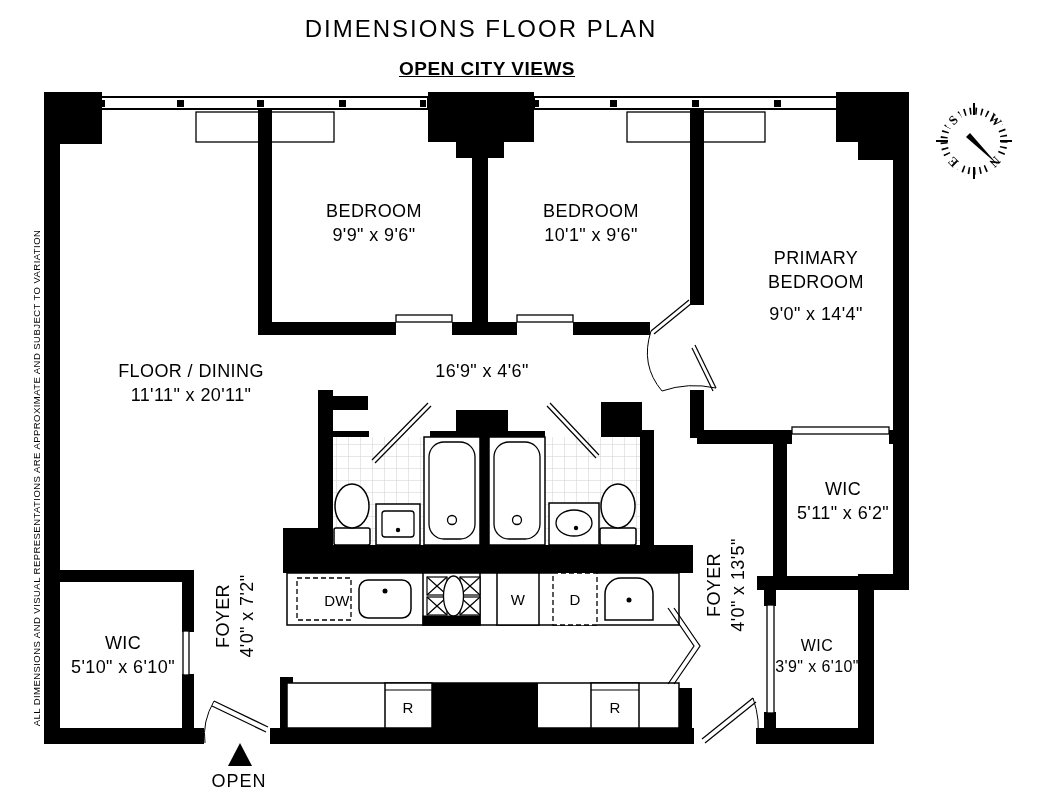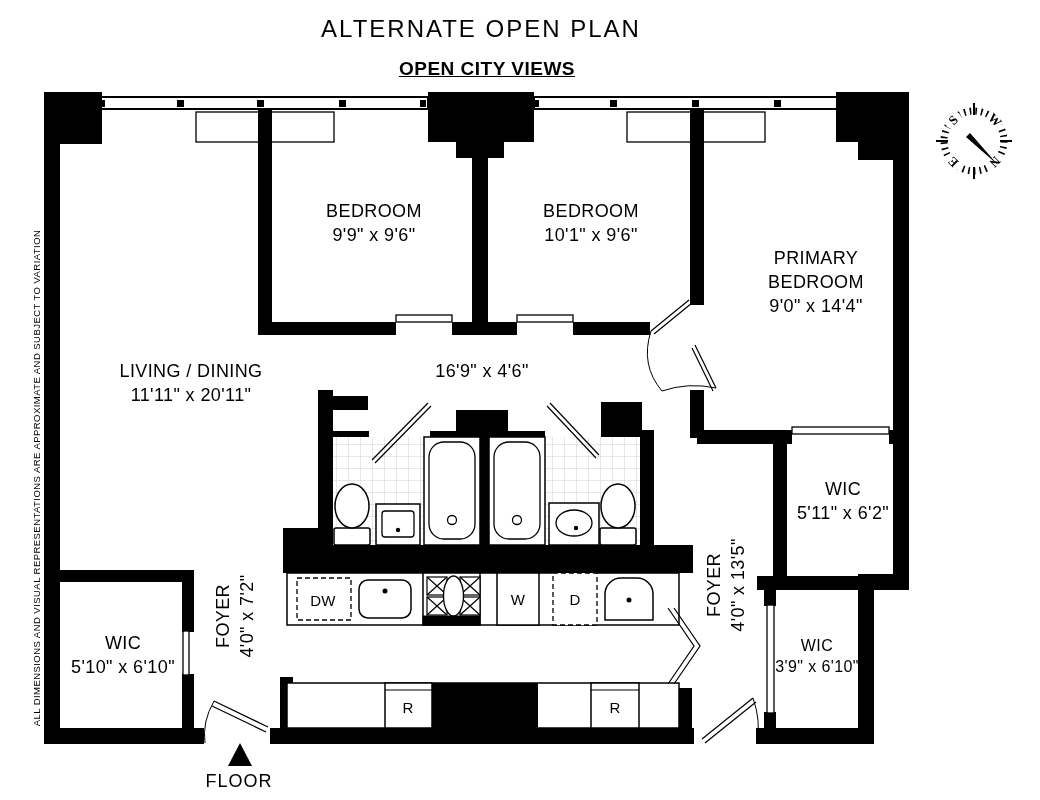--- a/index.html
+++ b/index.html
@@ -6,21 +6,21 @@
   .canvas{position:relative;width:1040px;height:800px;background:#fff;overflow:hidden;
           font-family:"Liberation Sans",sans-serif;color:#000;}
   .plan{position:absolute;left:0;top:0;}
   .title{position:absolute;left:481px;top:29px;transform:translate(-50%,-50%);
          font-size:24px;letter-spacing:2px;white-space:nowrap;}
   .subtitle{position:absolute;left:487px;top:69px;transform:translate(-50%,-50%);
          font-size:19px;font-weight:700;letter-spacing:.5px;white-space:nowrap;text-decoration:underline;}
   .lbl{position:absolute;transform:translate(-50%,-50%);text-align:center;
        font-size:18px;letter-spacing:.4px;line-height:1.32;white-space:nowrap;}
   .vert{transform:translate(-50%,-50%) rotate(-90deg);}
-  .wrap{white-space:normal;width:126px;margin:0 auto;}
+  .wrap{white-space:normal;width:126px;margin:8px auto;}
   .app{position:absolute;transform:translate(-50%,-50%);font-size:15px;letter-spacing:.3px;}
   .entry-lbl{position:absolute;left:239px;top:781px;transform:translate(-50%,-50%);
        font-size:18px;letter-spacing:1px;}
   .disclaimer{position:absolute;left:36px;top:478px;transform:translate(-50%,-50%) rotate(-90deg);
        font-size:9.5px;letter-spacing:.45px;white-space:nowrap;}
   .ctext{font-family:"Liberation Serif",serif;font-weight:700;font-size:13px;
        text-anchor:middle;dominant-baseline:central;}
 </style>
 </head>
 <body>
@@ -233,38 +233,38 @@
     <circle cx="-21" cy="21" r="9" fill="#fff"></circle>
     <circle cx="21" cy="21" r="9" fill="#fff"></circle>
     <text class="ctext" transform="translate(-21,-21) rotate(-45)">S</text>
     <text class="ctext" transform="translate(21,-21) rotate(45)">W</text>
     <text class="ctext" transform="translate(-21,21) rotate(-135)">E</text>
     <text class="ctext" transform="translate(21,21) rotate(135)">N</text>
     <polygon points="-4,-8 24,24 -8,-4" fill="#000"></polygon>
   </g>
 </svg>
 
-<div class="title">ALTERNATE OPEN PLAN</div>
+<div class="title">DIMENSIONS FLOOR PLAN</div>
 <div class="subtitle">OPEN CITY VIEWS</div>
 <div class="disclaimer">ALL DIMENSIONS AND VISUAL REPRESENTATIONS ARE APPROXIMATE AND SUBJECT TO VARIATION</div>
 
 <div class="lbl" style="left:374px;top:224px">
   <div>BEDROOM</div>
   <div>9'9" x 9'6"</div>
 </div>
 <div class="lbl" style="left:591px;top:224px">
   <div>BEDROOM</div>
   <div>10'1" x 9'6"</div>
 </div>
 <div class="lbl" style="left:816px;top:283px">
   <div class="wrap">PRIMARY BEDROOM</div>
   <div>9'0" x 14'4"</div>
 </div>
 <div class="lbl" style="left:191px;top:384px">
-  <div>LIVING / DINING</div>
+  <div>FLOOR / DINING</div>
   <div>11'11" x 20'11"</div>
 </div>
 <div class="lbl" style="left:482px;top:372px">
   <div>16'9" x 4'6"</div>
 </div>
 <div class="lbl vert" style="left:236px;top:616px">
   <div>FOYER</div>
   <div>4'0" x 7'2"</div>
 </div>
 <div class="lbl vert" style="left:727px;top:585px">
@@ -277,21 +277,21 @@
 </div>
 <div class="lbl" style="left:843px;top:502px">
   <div>WIC</div>
   <div>5'11" x 6'2"</div>
 </div>
 <div class="lbl" style="left:817px;top:656px;font-size:16px">
   <div>WIC</div>
   <div>3'9" x 6'10"</div>
 </div>
 
-<div class="app" style="left:323px;top:600px">DW</div>
+<div class="app" style="left:337px;top:600px">DW</div>
 <div class="app" style="left:518px;top:599px">W</div>
 <div class="app" style="left:575px;top:599px">D</div>
 <div class="app" style="left:408px;top:707px">R</div>
 <div class="app" style="left:615px;top:707px">R</div>
 
-<div class="entry-lbl">FLOOR</div>
+<div class="entry-lbl">OPEN</div>
 
 </div>
 
 </body></html>

